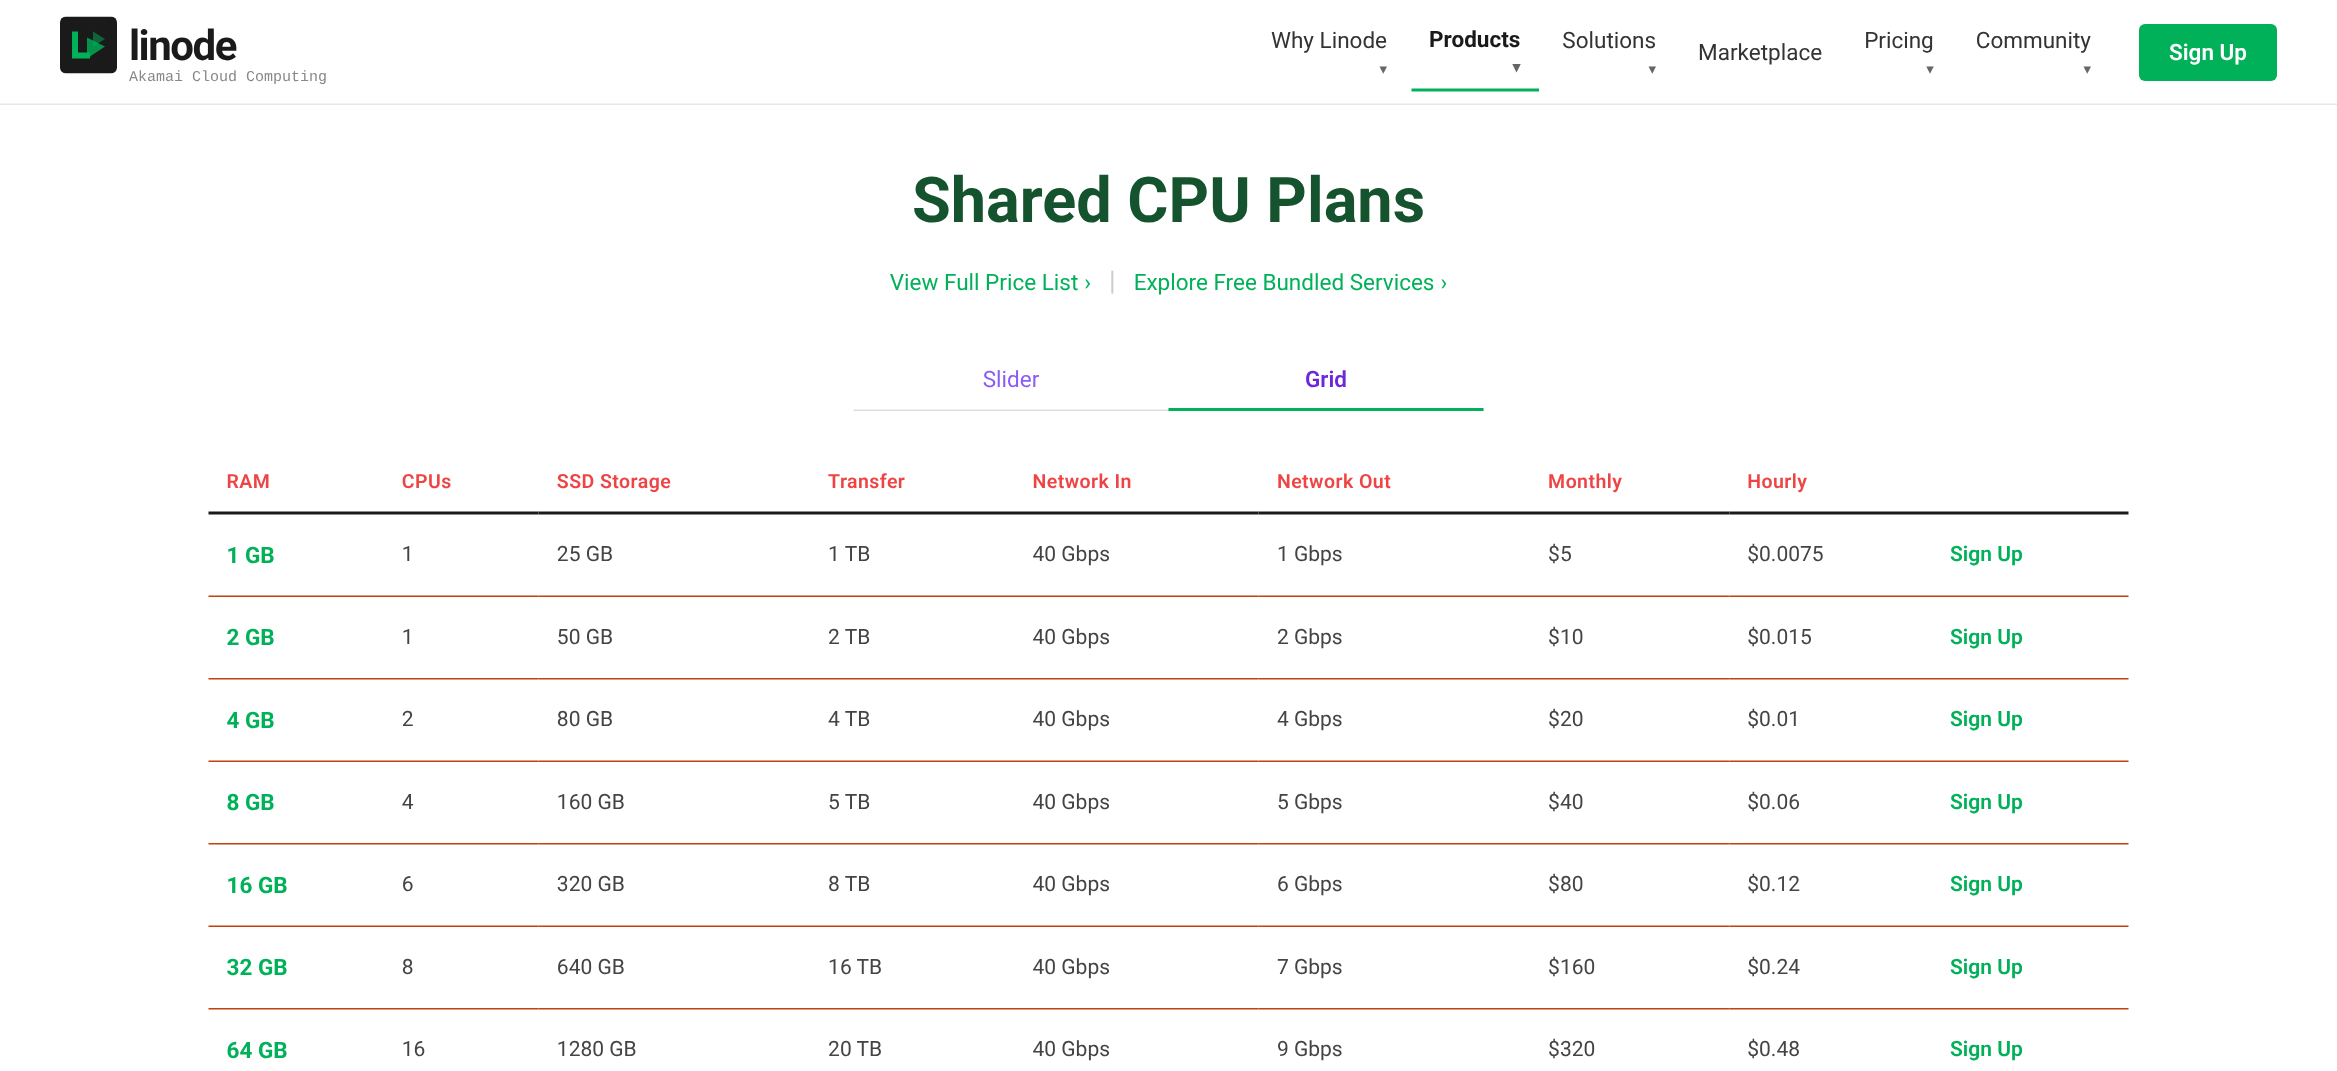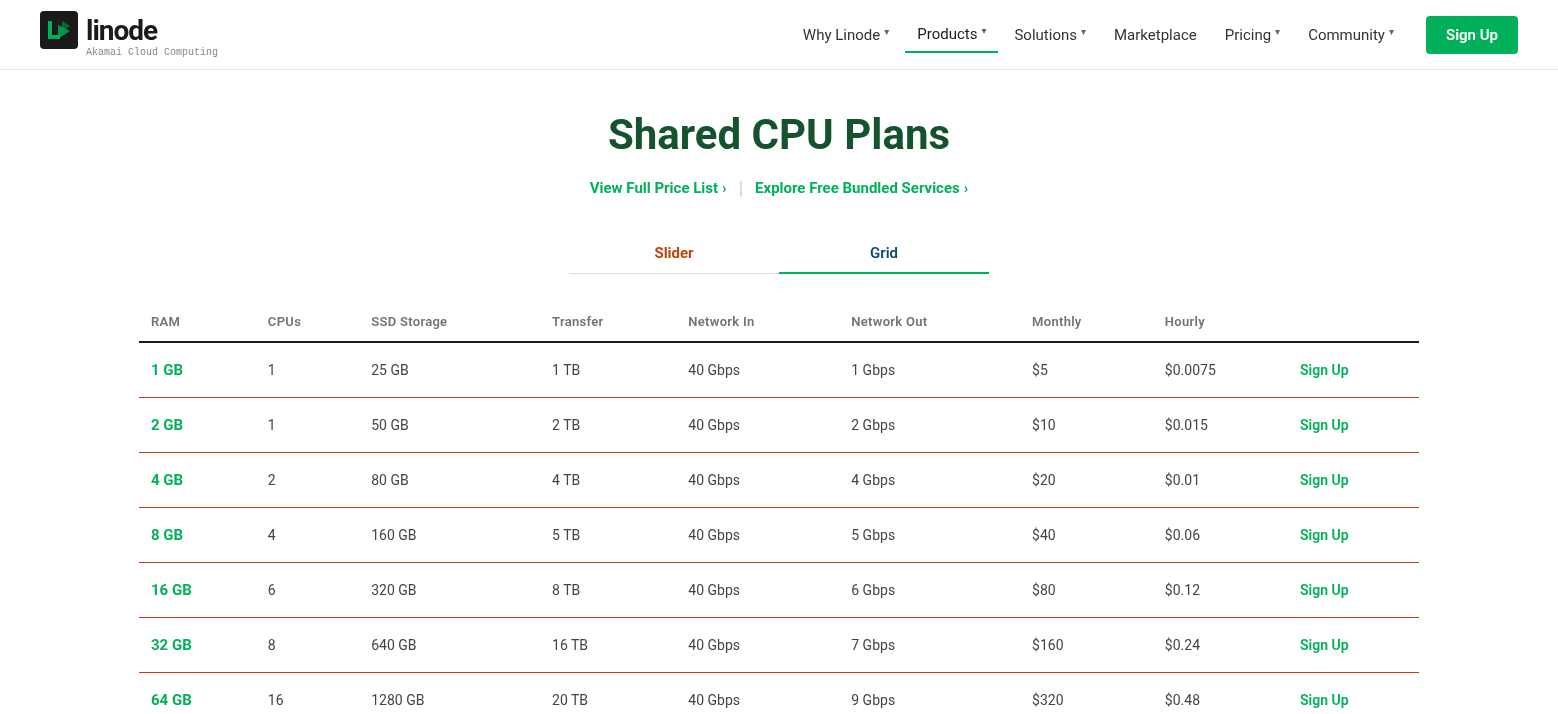--- a/index.html
+++ b/index.html
@@ -46,28 +46,29 @@
       align-items: center;
       gap: 4px;
       list-style: none;
     }
     .nav-links li a {
       text-decoration: none;
       color: #333;
       font-size: 15px;
       padding: 8px 12px;
       display: flex;
-      align-items: flex-start;
+      align-items: flex-end;
       gap: 4px;
       border-radius: 4px;
       transition: color 0.2s;
+      flex-direction: column;
     }
     .nav-links li.active a {
       color: #1a1a1a;
-      font-weight: 400;
+      font-weight: 700;
       border-bottom: 2px solid #00b159;
       border-radius: 0;
     }
     .nav-links li a .chevron {
       font-size: 10px;
       color: #666;
     }
     .signup-btn {
       background: #00b159;
       color: #fff !important;
@@ -94,21 +95,21 @@
       display: flex;
       justify-content: center;
       align-items: center;
       gap: 12px;
       margin-bottom: 36px;
     }
     .links-row a {
       color: #00b159;
       text-decoration: none;
       font-size: 15px;
-      font-weight: 700;
+      font-weight: 400;
       display: flex;
       align-items: flex-start;
       gap: 4px;
     }
     .links-row .separator {
       color: #ccc;
       font-size: 18px;
     }
 
     
@@ -120,45 +121,44 @@
     .tabs {
       display: flex;
       border-bottom: 1px solid #ddd;
       width: 420px;
     }
     .tab {
       flex: 1;
       text-align: center;
       padding: 10px 0;
       font-size: 15px;
-      color: #c2410c;
+      color: #8b5cf6;
       cursor: pointer;
       border-bottom: 2px solid transparent;
       margin-bottom: -1px;
-      font-weight: bold;
     }
     .tab.active {
-      color: #0c4a6e;
+      color: #6d28d9;
       font-weight: 600;
       border-bottom: 2px solid #00b159;
     }
 
     
     .pricing-table {
       width: 100%;
       border-collapse: collapse;
     }
     .pricing-table thead tr {
       border-bottom: 2px solid #1a1a1a;
     }
     .pricing-table thead th {
       text-align: left;
       font-size: 13px;
       font-weight: 600;
-      color: #737373;
+      color: #ef4444;
       padding: 10px 12px 12px;
       letter-spacing: 0.3px;
       text-transform: none;
     }
     .pricing-table tbody tr {
       border-bottom: 1px solid #c2410c;
     }
     .pricing-table tbody tr:last-child {
       border-bottom: none;
     }

